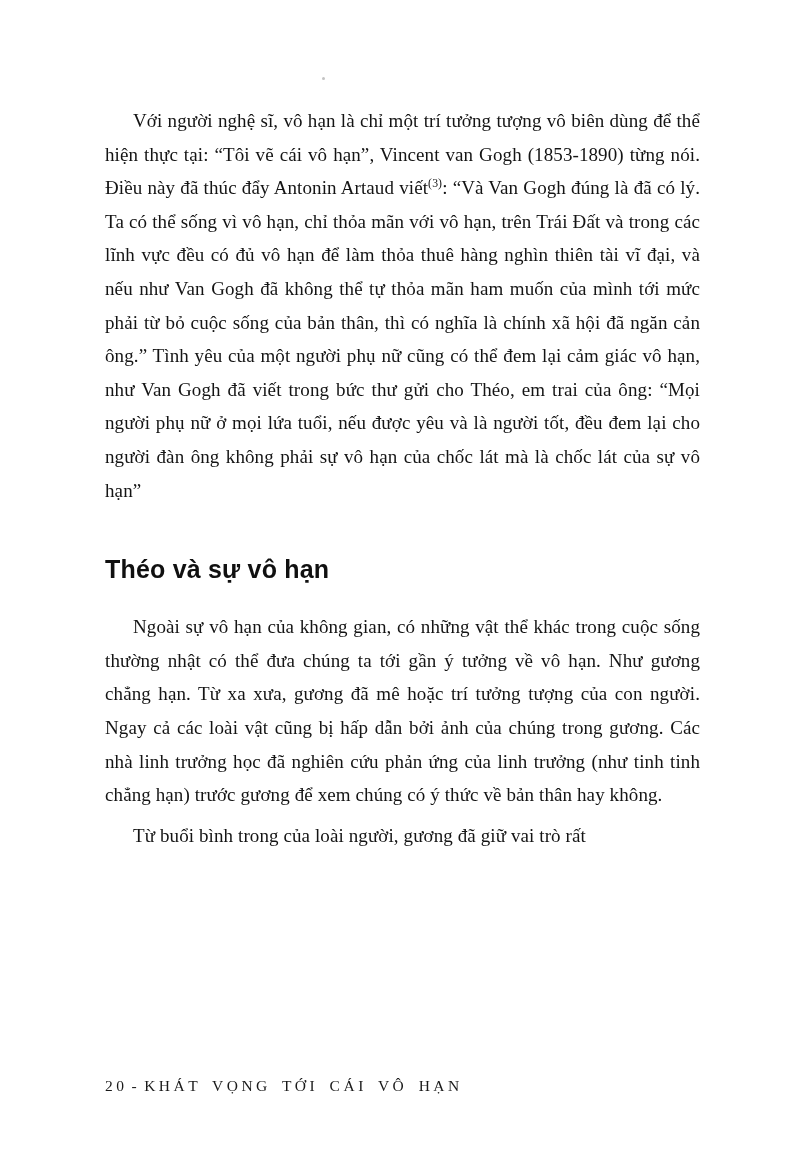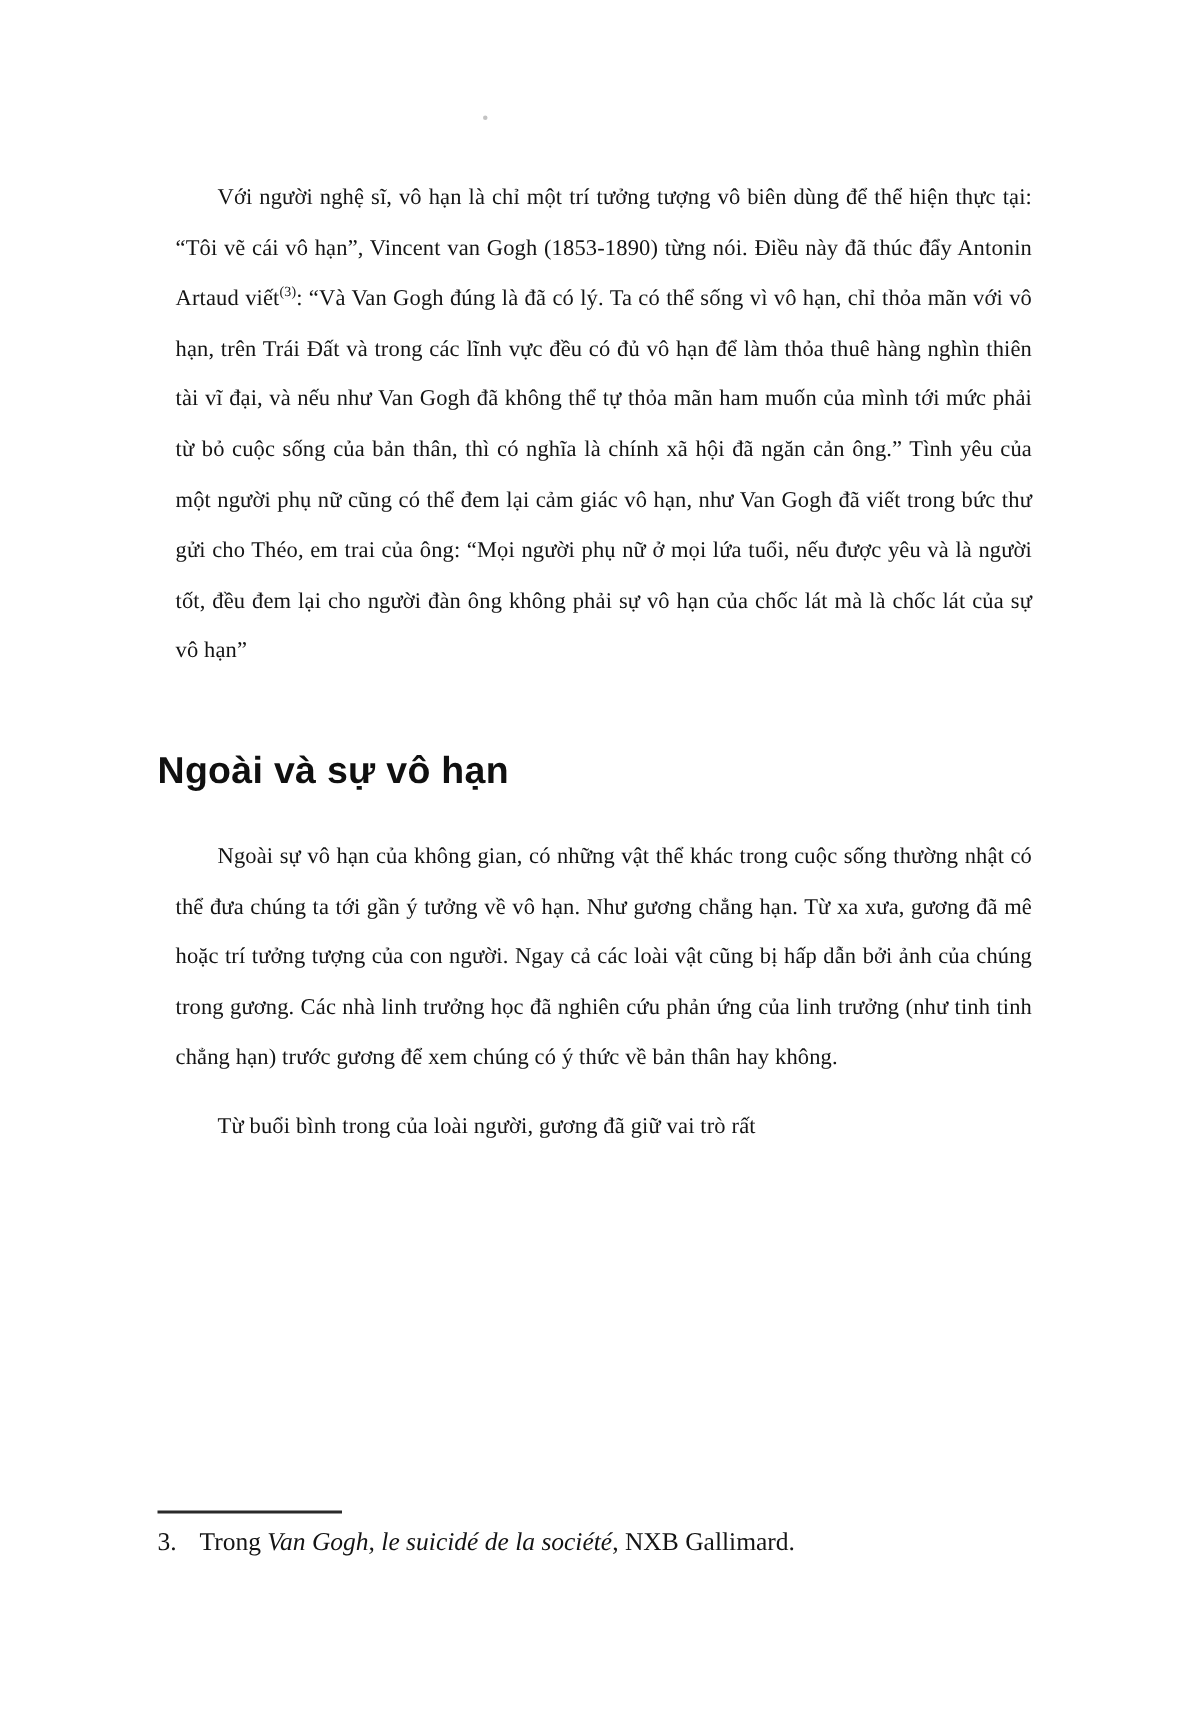--- a/index.html
+++ b/index.html
@@ -16,22 +16,22 @@
     font-family: "Liberation Serif", "DejaVu Serif", serif;
     overflow: hidden;
   }
   .content {
     position: absolute;
     top: 104px;
     left: 105px;
     width: 595px;
   }
   .body-para {
-    margin: 12px;
-    font-size: 15px;
+    margin: 0;
+    font-size: 19px;
     line-height: 33.6px;
     text-align: justify;
     text-indent: 28px;
     letter-spacing: 0.1px;
   }
   .fnref {
     font-size: 0.62em;
     vertical-align: super;
     line-height: 0;
   }
@@ -100,27 +100,24 @@
 <body>
 
 <div class="page">
 
   <div class="speck"></div>
 
   <main class="content">
 
     <p class="body-para para-1"><span>Với người nghệ sĩ, vô hạn là chỉ một trí tưởng tượng vô biên dùng để thể hiện thực tại: “Tôi vẽ cái vô hạn”, Vincent van Gogh (1853-1890) từng nói. Điều này đã thúc đẩy Antonin Artaud viết</span><sup class="fnref">(3)</sup><span>: “Và Van Gogh đúng là đã có lý. Ta có thể sống vì vô hạn, chỉ thỏa mãn với vô hạn, trên Trái Đất và trong các lĩnh vực đều có đủ vô hạn để làm thỏa thuê hàng nghìn thiên tài vĩ đại, và nếu như Van Gogh đã không thể tự thỏa mãn ham muốn của mình tới mức phải từ bỏ cuộc sống của bản thân, thì có nghĩa là chính xã hội đã ngăn cản ông.” Tình yêu của một người phụ nữ cũng có thể đem lại cảm giác vô hạn, như Van Gogh đã viết trong bức thư gửi cho Théo, em trai của ông: “Mọi người phụ nữ ở mọi lứa tuổi, nếu được yêu và là người tốt, đều đem lại cho người đàn ông không phải sự vô hạn của chốc lát mà là chốc lát của sự vô hạn”</span></p>
 
-    <h2 class="section-heading">Ngoài và sự vô hạn</h2>
+    <h2 class="section-heading">Théo và sự vô hạn</h2>
 
     <p class="body-para para-2">Ngoài sự vô hạn của không gian, có những vật thể khác trong cuộc sống thường nhật có thể đưa chúng ta tới gần ý tưởng về vô hạn. Như gương chẳng hạn. Từ xa xưa, gương đã mê hoặc trí tưởng tượng của con người. Ngay cả các loài vật cũng bị hấp dẫn bởi ảnh của chúng trong gương. Các nhà linh trưởng học đã nghiên cứu phản ứng của linh trưởng (như tinh tinh chẳng hạn) trước gương để xem chúng có ý thức về bản thân hay không.</p>
 
     <p class="body-para para-3">Từ buổi bình trong của loài người, gương đã giữ vai trò rất</p>
 
   </main>
 
-  <div class="footnote-block">
-    <hr class="fn-rule">
-    <p class="footnote-text"><span class="fn-num">3.</span><span>Trong </span><i>Van Gogh, le suicidé de la société</i><span>, NXB Gallimard.</span></p>
-  </div>
 
+  <footer class="page-footer"><span>20</span><span class="sep">-</span><span>KHÁT VỌNG TỚI CÁI VÔ HẠN</span></footer>
 
 </div>
 
 </body></html>

